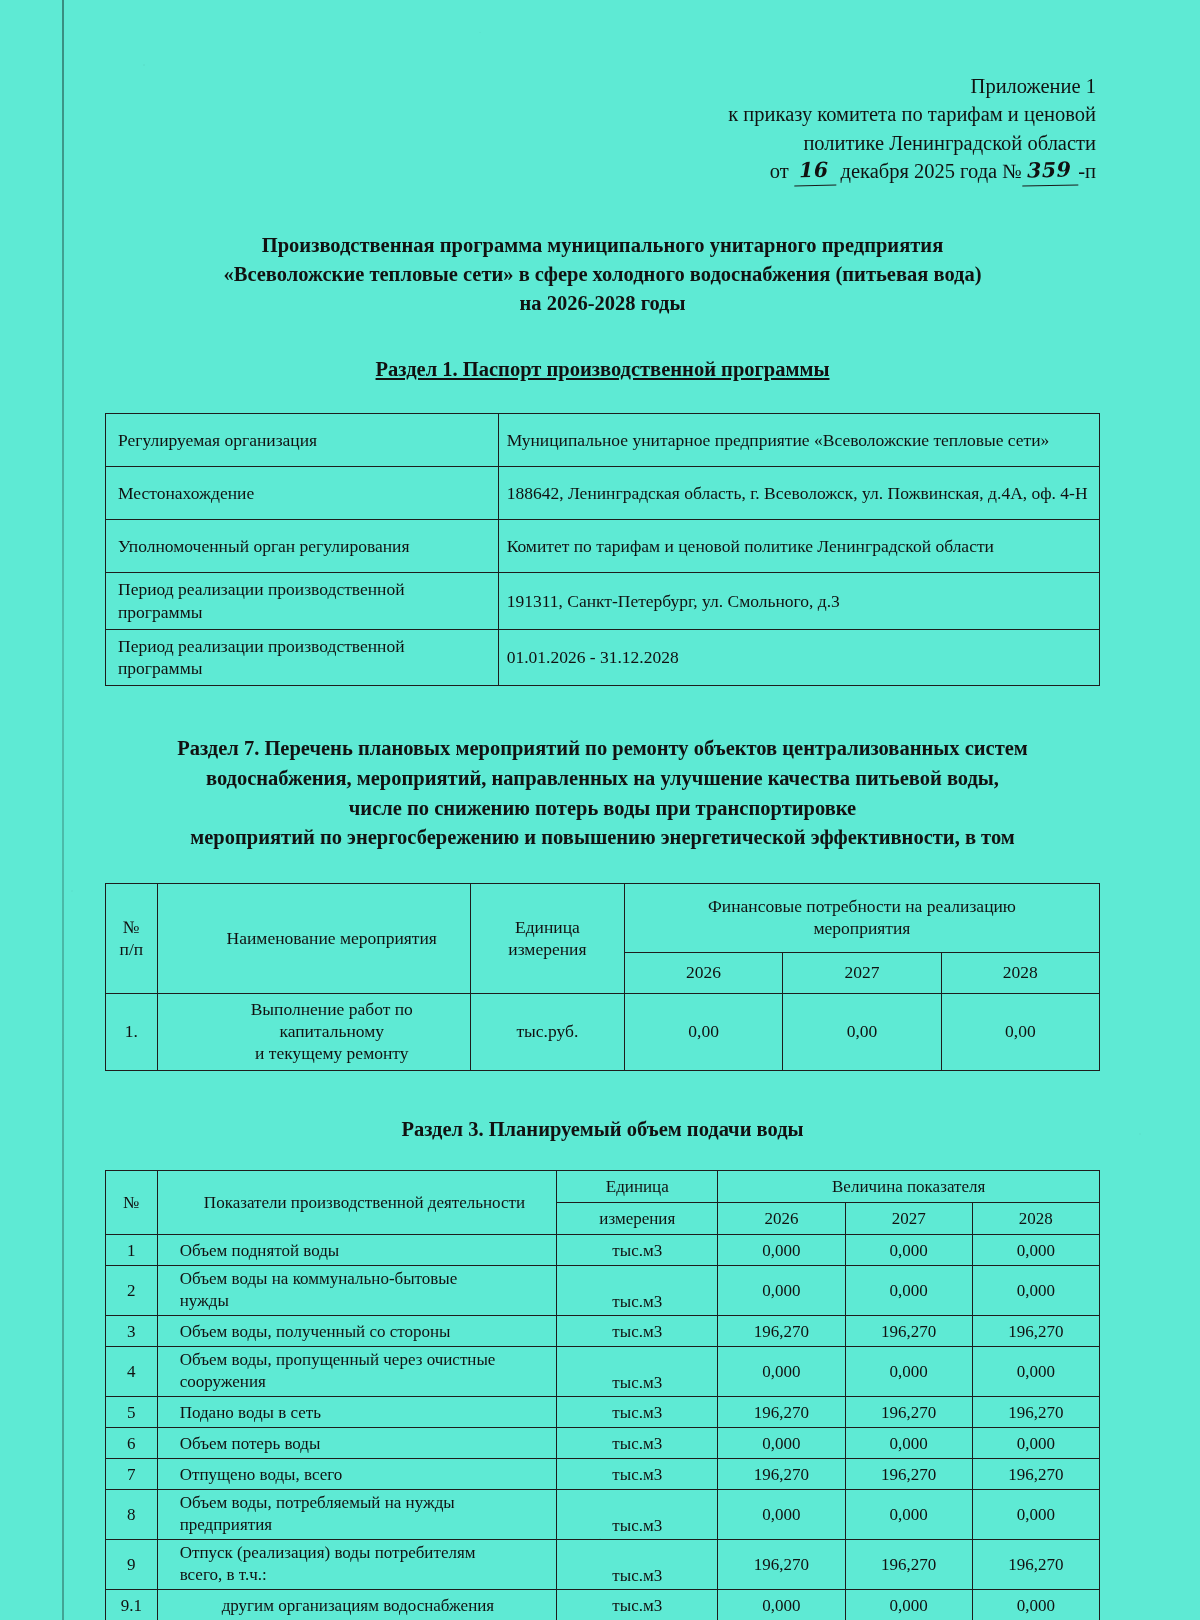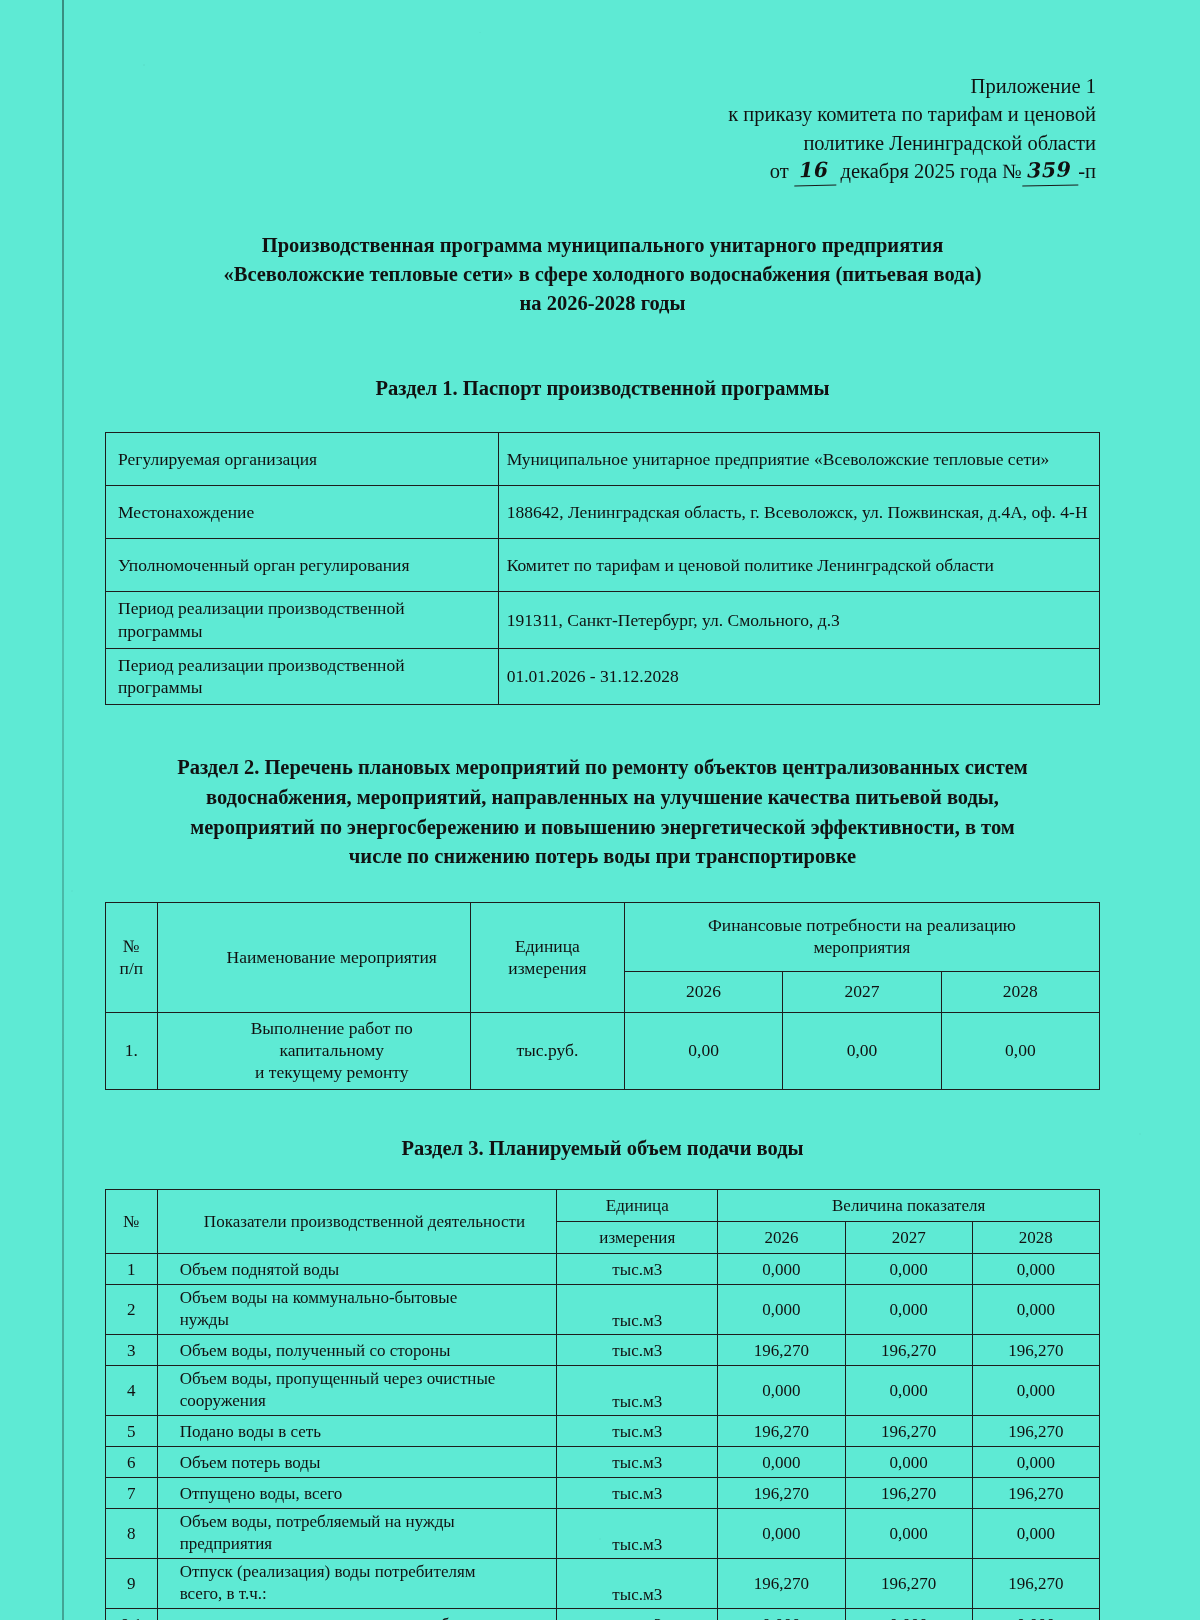--- a/index.html
+++ b/index.html
@@ -79,21 +79,21 @@
     font-weight: bold;
     font-size: 20.5px;
     line-height: 1.42;
   }
   .section-title {
     text-align: center;
     font-weight: bold;
     font-size: 20.5px;
     line-height: 1.45;
   }
-  .s1-title { margin-top: 56px; }
+  .s1-title { margin-top: 37px; text-decoration: underline; }
   .s2-title { margin-top: 48px; }
   .s3-title { margin-top: 44px; }
 
   
   table {
     border-collapse: collapse;
     width: 100%;
     font-size: 17.5px;
   }
   td, th {
@@ -185,24 +185,24 @@
           <td class="val">191311, Санкт-Петербург, ул. Смольного, д.3</td>
         </tr>
         <tr class="r5">
           <td class="lbl">Период реализации производственной программы</td>
           <td class="val">01.01.2026 - 31.12.2028</td>
         </tr>
       </tbody>
     </table>
 
     <div class="section-title s2-title">
-      <div>Раздел 2. Перечень плановых мероприятий по ремонту объектов централизованных систем</div>
+      <div>Раздел 7. Перечень плановых мероприятий по ремонту объектов централизованных систем</div>
       <div>водоснабжения, мероприятий, направленных на улучшение качества питьевой воды,</div>
+      <div>числе по снижению потерь воды при транспортировке</div>
       <div>мероприятий по энергосбережению и повышению энергетической эффективности, в том</div>
-      <div>числе по снижению потерь воды при транспортировке</div>
     </div>
 
     <table class="t-measures">
       <tbody>
         <tr class="hrow1">
           <td class="c-no" rowspan="2">
             <div>№</div>
             <div>п/п</div>
           </td>
           <td class="c-name" rowspan="2">Наименование мероприятия</td>

